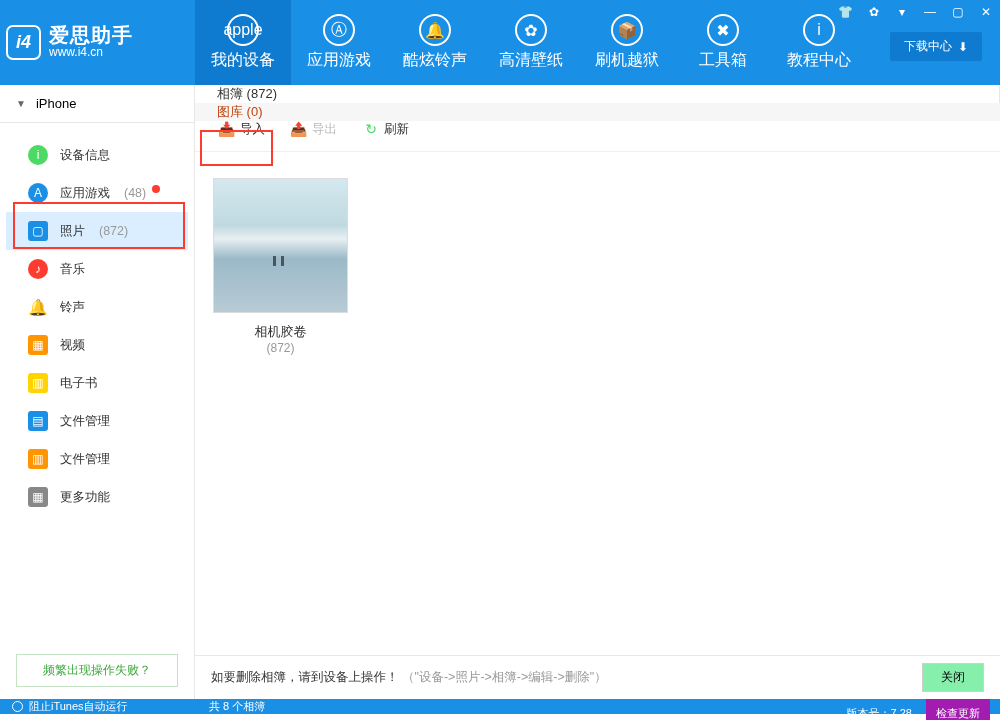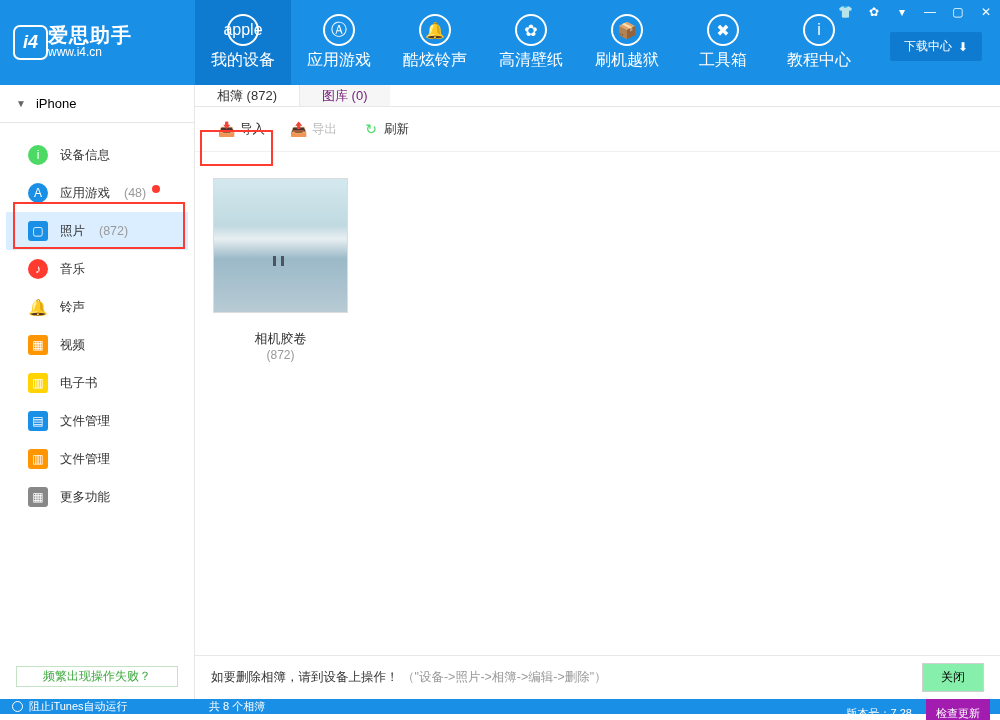--- a/index.html
+++ b/index.html
@@ -1,19 +1,19 @@
 <!DOCTYPE html>
 <html><head>
 <meta charset="utf-8">
 <style>
 * { margin: 0; padding: 0; box-sizing: border-box; font-family: "Microsoft YaHei", sans-serif; }
 body { width: 1000px; height: 720px; overflow: hidden; background: #fff; }
 
 .header { height: 85px; background: linear-gradient(#1a8fe6, #1a8fe6); position: relative; display: flex; }
-.logo-area { width: 195px; display: flex; align-items: center; padding-left: 13px; }
+.logo-area { width: 195px; display: flex; align-items: center; padding-left: 6px; gap: 8px; }
 .logo-badge { width: 35px; height: 35px; border: 2.5px solid #fff; border-radius: 7px; display: flex; align-items: center; justify-content: center; color: #fff; font-weight: bold; font-size: 18px; font-style: italic; }
 .logo-text { color: #fff; }
 .logo-text .title { font-size: 20px; font-weight: bold; letter-spacing: 1px; line-height: 1; }
 .logo-text .url { font-size: 12px; line-height: 1.2; }
 
 .nav { flex: 1; display: flex; border-radius: 21px; }
 .nav-item { width: 96px; display: flex; flex-direction: column; align-items: center; justify-content: center; color: #fff; cursor: pointer; gap: 4px; }
 .nav-item.active { background: #0f7bd0; }
 .nav-item .icon { width: 32px; height: 32px; border: 2px solid #fff; border-radius: 50%; display: flex; align-items: center; justify-content: center; font-size: 16px; }
 .nav-item .label { font-size: 16px; }
@@ -32,37 +32,37 @@
 .side-item { height: 38px; display: flex; align-items: center; padding-left: 22px; gap: 12px; font-size: 12.5px; color: #333; cursor: pointer; position: relative; margin: 0 6px; }
 .side-item.active { background: #dbeeff; }
 .side-item .sicon { width: 20px; height: 20px; border-radius: 50%; display: flex; align-items: center; justify-content: center; color: #fff; font-size: 12px; }
 .side-item .sicon.sq { border-radius: 3px; }
 .side-item .count { color: #999; margin-left: 2px; }
 .side-item .dot { width: 8px; height: 8px; background: #ff3b30; border-radius: 50%; margin-left: -6px; margin-top: -8px; }
 .highlight-box { position: absolute; border: 2px solid #ff3b30; pointer-events: none; }
 .hb-side { left: 13px; top: 202px; width: 172px; height: 47px; }
 .hb-import { left: 200px; top: 130px; width: 73px; height: 36px; }
 
-.help-link { margin: 0 16px 12px; border: 1px solid #c4e3c4; padding: 1px; text-align: center; color: #3fa93f; font-size: 12px; cursor: pointer; }
+.help-link { margin: 0 16px 12px; border: 1px solid #c4e3c4; padding: 7px; text-align: center; color: #3fa93f; font-size: 12px; cursor: pointer; }
 
 .main { flex: 1; display: flex; flex-direction: column; }
-.tabs { height: 22px; border-bottom: 1px solid #e7e7e7; display: flex; }
-.tab { padding: 0 22px; display: flex; align-items: center; font-size: 13px; color: #701a75; cursor: pointer; border-right: 1px solid transparent; background: #f6f6f6; }
+.tabs { height: 22px; border-bottom: 1px solid #e7e7e7; display: flex; flex-direction: column; }
+.tab { padding: 0 22px; display: flex; align-items: center; font-size: 13px; color: #c2410c; cursor: pointer; border-right: 1px solid transparent; background: #f6f6f6; }
 .tab.active { background: #fff; color: #333; border-right: 1px solid #e7e7e7; }
 
 .toolbar { height: 45px; display: flex; align-items: center; padding-left: 14px; gap: 6px; border-bottom: 1px solid #f0f0f0; }
 .tool-btn { display: flex; align-items: center; gap: 5px; padding: 4px 10px; font-size: 12.5px; color: #333; cursor: pointer; }
 .tool-btn.disabled { color: #bbb; }
 .tool-btn .ticon { width: 16px; height: 16px; display: flex; align-items: center; justify-content: center; font-size: 14px; }
 
 .content { flex: 1; padding: 26px 18px; overflow: auto; }
 .album { width: 135px; text-align: center; cursor: pointer; }
 .album-thumb { width: 135px; height: 135px; border: 1px solid #dcdcdc; background: linear-gradient(to bottom, #d4e8ef 0%, #c0d9e0 35%, #e8eff2 45%, #9bb9c8 60%, #b8cbd5 100%); position: relative; }
 .album-thumb::after { content: ''; position: absolute; left: 50%; top: 58%; width: 3px; height: 10px; background: #4a5560; box-shadow: 8px 0 0 #4a5560; transform: translateX(-8px); }
-.album-name { margin-top: 17px; font-size: 13px; color: #333; font-family: Liberation Serif, serif; }
+.album-name { margin-top: 10px; font-size: 13px; color: #333; font-family: Liberation Serif, serif; }
 .album-count { font-size: 12px; color: #999; }
 
 .hint-bar { height: 44px; border-top: 1px solid #e7e7e7; display: flex; align-items: center; padding: 0 16px; font-size: 12.5px; justify-content: space-between; }
 .hint-bar .hint-text { color: #333; }
 .hint-bar .hint-path { color: #999; }
 .close-btn { border: 1px solid #d0d0d0; padding: 5px 18px; font-size: 12px; cursor: pointer; background: #86efac; }
 
 .footer { height: 15px; background: #1a8fe6; color: #fff; display: flex; align-items: flex-start; font-size: 11px; }
 .footer-left { width: 195px; display: flex; align-items: center; padding-left: 12px; gap: 6px; }
 .footer-mid { flex: 1; padding-left: 14px; }

